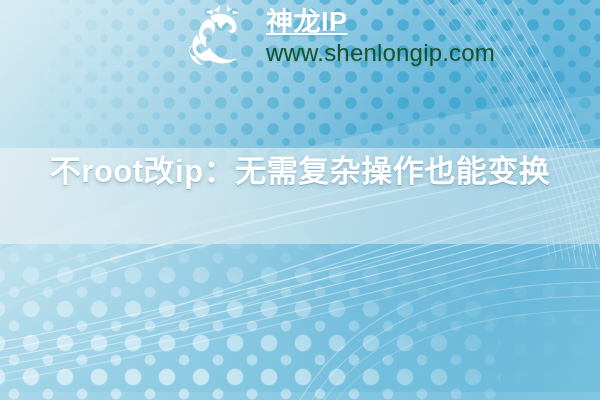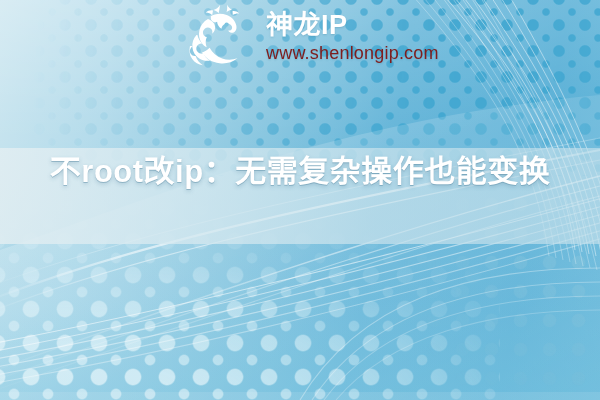--- a/index.html
+++ b/index.html
@@ -96,24 +96,25 @@
     position:absolute;left:186px;top:2px;
     display:flex;align-items:center;gap:8px;
     z-index:6;
   }
   #dragon-mark{width:72px;height:70px;flex:0 0 auto;display:block;}
   #logo-text{display:flex;flex-direction:column;justify-content:center;line-height:1;}
   #brand-name{
     font-size:27px;font-weight:700;color:#ffffff;
     letter-spacing:.5px;
     text-shadow:0 1px 2px rgba(40,110,140,.25);
+    text-decoration:underline;
   }
   #brand-url{
     margin-top:5px;
-    font-size:18px;font-weight:400;color:#7f1d1d;
+    font-size:24px;font-weight:400;color:#14532d;
     letter-spacing:.2px;
     text-shadow:0 1px 2px rgba(40,110,140,.25);
   }
 
   
   #headline-band{
     position:absolute;left:0;right:0;top:148px;height:96px;
     background:linear-gradient(100deg,
         rgba(226,238,242,0.86) 0%,
         rgba(214,233,240,0.80) 30%,

